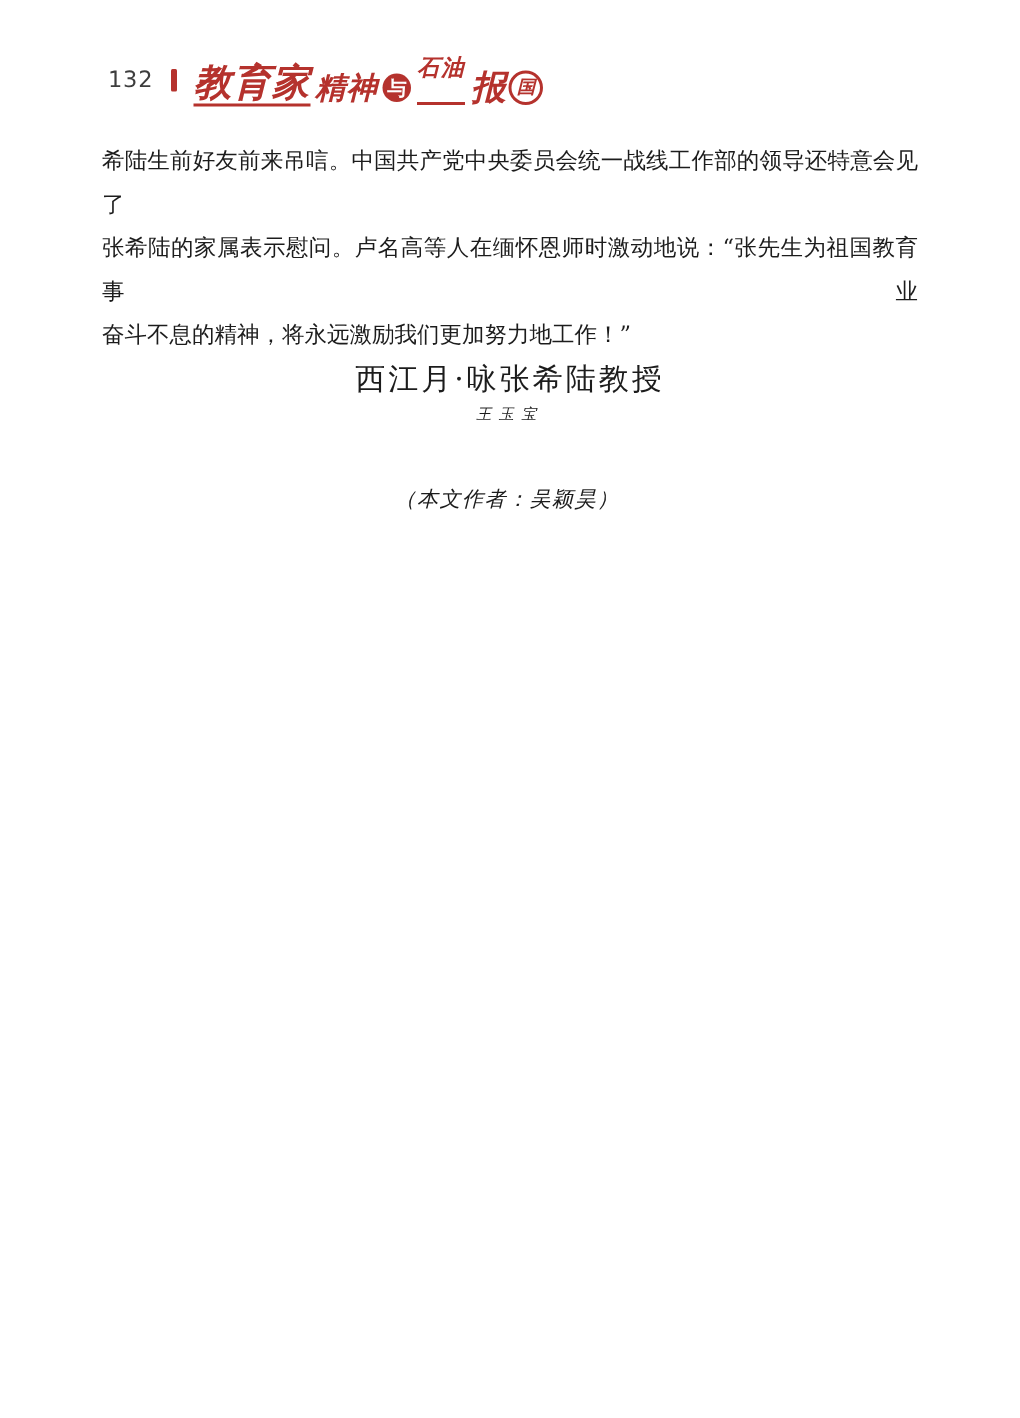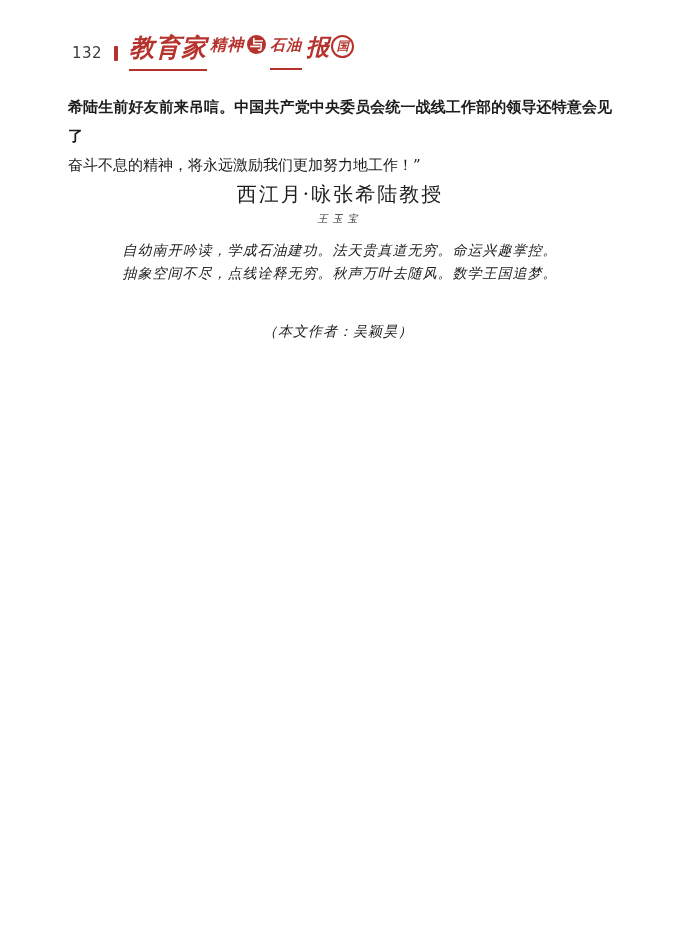--- a/index.html
+++ b/index.html
@@ -31,35 +31,36 @@
   }
   .header-bar {
     width: 4px;
     height: 15px;
     background: #b5322d;
     margin: 0 11px 0 12px;
     border-radius: 1px;
   }
   .logo {
     display: flex;
+    align-items: flex-end;
     color: #b5322d;
     font-family: "DejaVu Serif", serif;
     font-weight: bold;
     font-style: italic;
     white-space: nowrap;
   }
   .logo-part-lg {
     font-size: 25px;
     line-height: 26px;
     border-bottom: 2px solid #b5322d;
     padding-bottom: 1px;
     letter-spacing: 1px;
   }
   .logo-part-sm {
-    font-size: 16px;
+    font-size: 20px;
     line-height: 20px;
     margin: 0 2px 3px 3px;
     letter-spacing: 1px;
   }
   .logo-circle {
     display: inline-flex;
     align-items: center;
     justify-content: center;
     width: 19px;
     height: 19px;
@@ -107,21 +108,20 @@
     font-size: 15px;
     line-height: 29px;
     font-family: "DejaVu Serif", serif;
   }
   .para-line {
     text-align: left;
   }
   .para-line.full {
     text-align: justify;
     text-align-last: justify;
-    font-weight: bold;
   }
   .poem-title {
     margin-top: 3px;
     line-height: 22px;
     text-align: center;
     font-size: 20px;
     letter-spacing: 2px;
     font-family: "DejaVu Serif", serif;
   }
   .poem-author {
@@ -170,29 +170,26 @@
       <span class="logo-part-md">石油</span>
       <span class="logo-part-lg2">报</span>
       <span class="logo-ring">国</span>
     </div>
   </div>
 
   <div class="content">
 
     <div class="paragraph">
       <div class="para-line full">希陆生前好友前来吊唁。中国共产党中央委员会统一战线工作部的领导还特意会见了</div>
+      <div class="para-line full">张希陆的家属表示慰问。卢名高等人在缅怀恩师时激动地说：“张先生为祖国教育事业</div>
       <div class="para-line">奋斗不息的精神，将永远激励我们更加努力地工作！”</div>
     </div>
 
     <div class="poem-title">西江月·咏张希陆教授</div>
 
     <div class="poem-author">王玉宝</div>
 
-    <div class="poem-block">
-      <div class="poem-line">自幼南开吟读，学成石油建功。法天贵真道无穷。命运兴趣掌控。</div>
-      <div class="poem-line">抽象空间不尽，点线诠释无穷。秋声万叶去随风。数学王国追梦。</div>
-    </div>
 
     <div class="attribution">（本文作者：吴颖昊）</div>
 
   </div>
 
 </div>
 
 </body></html>

